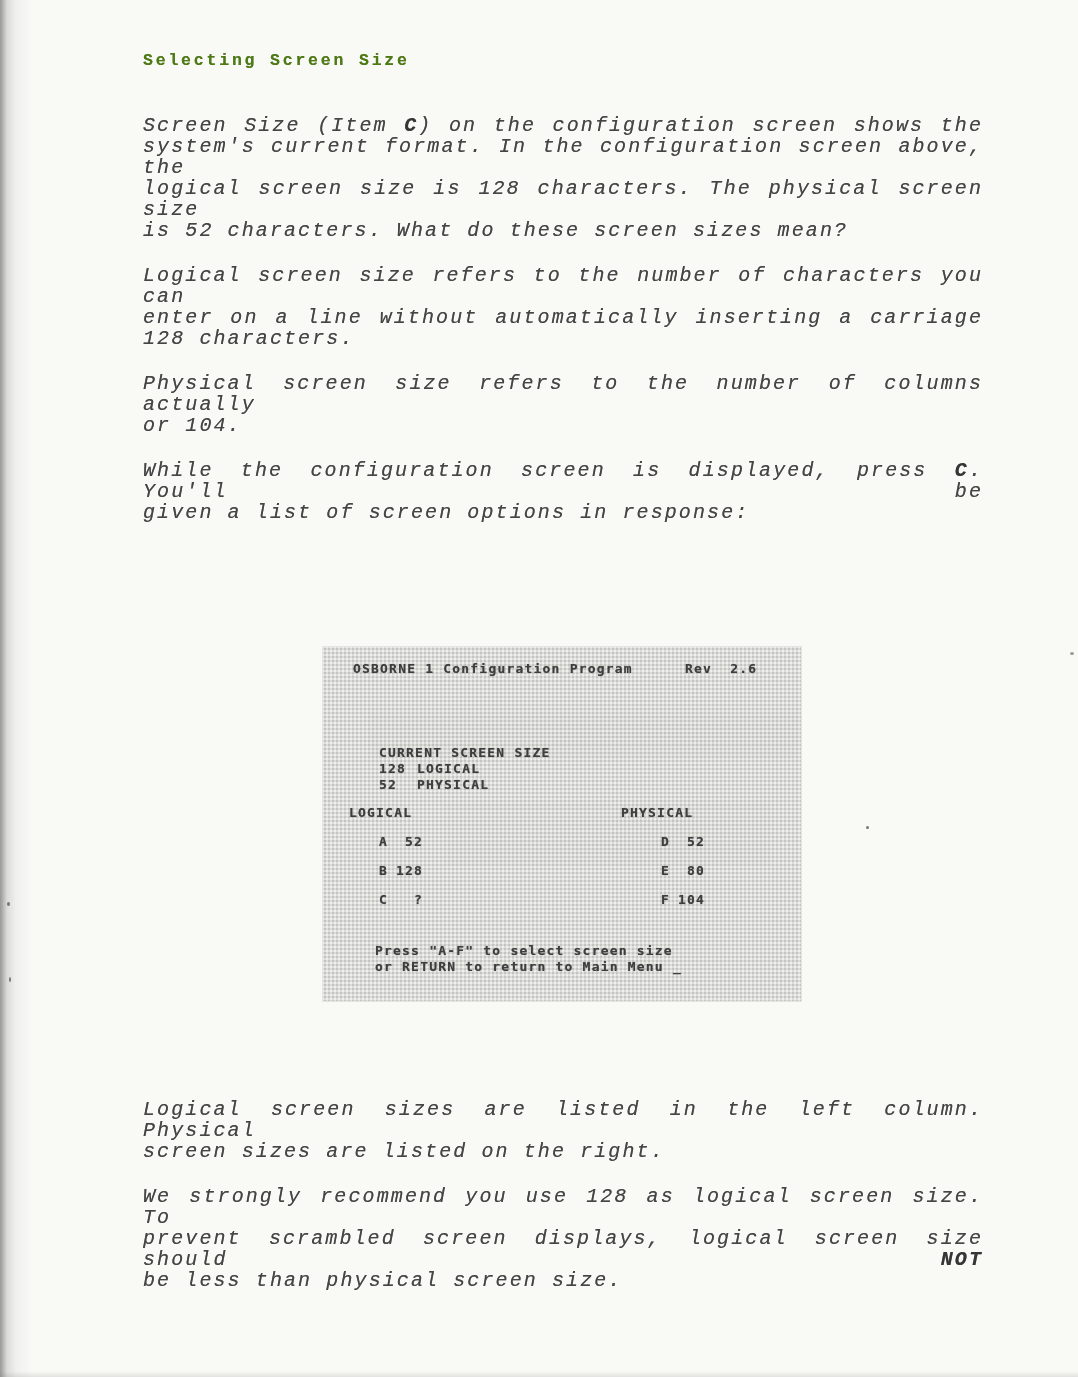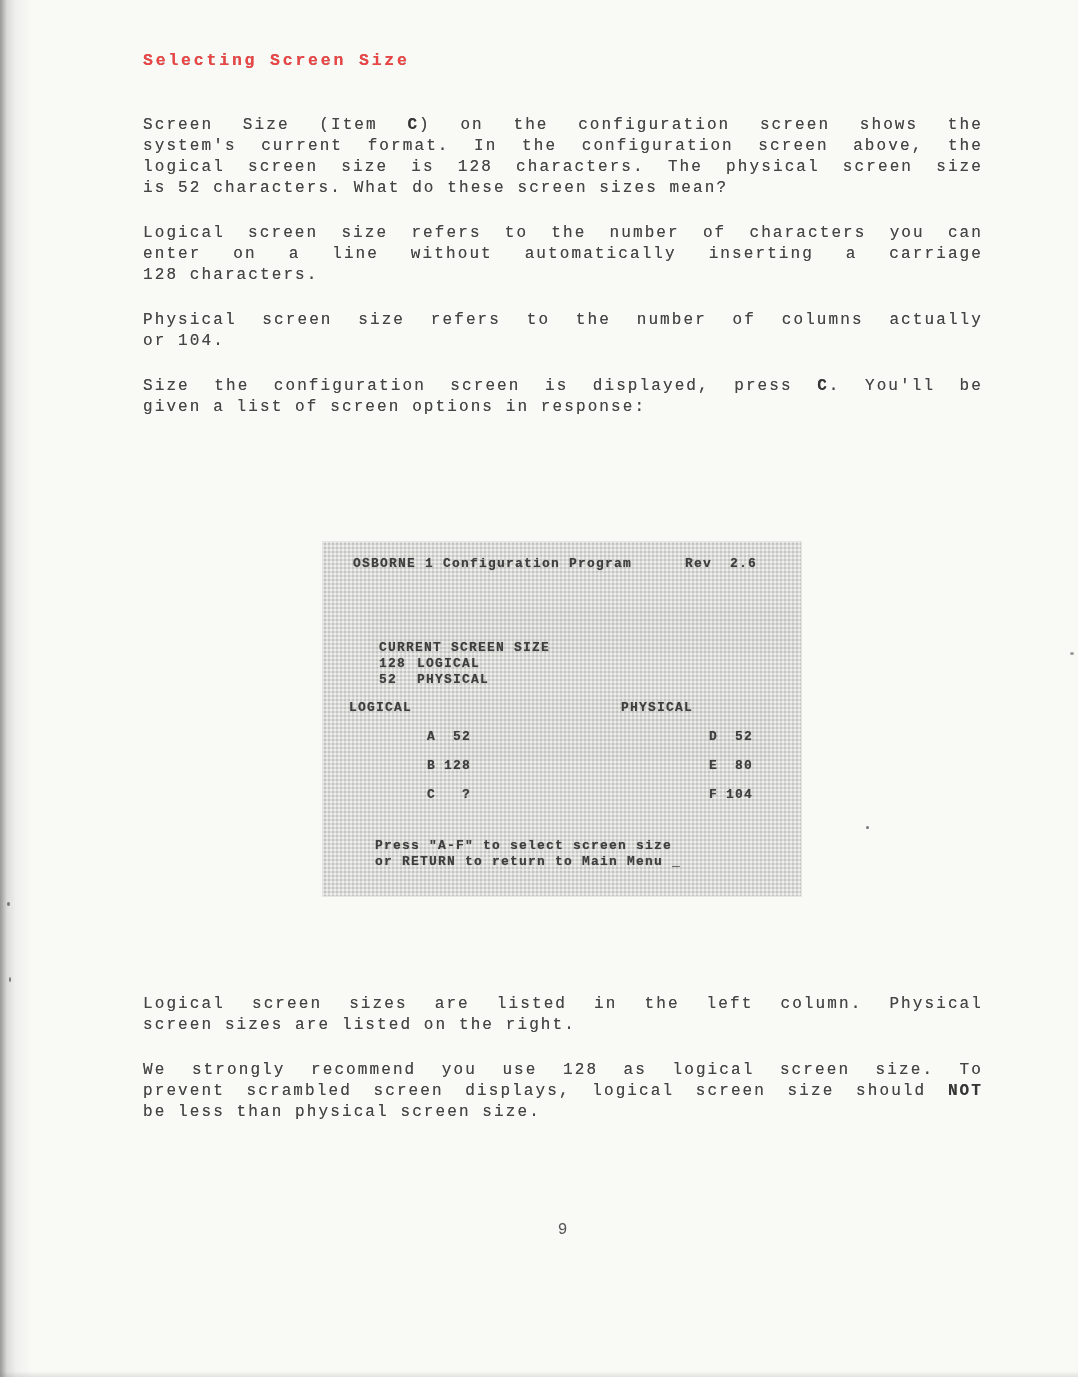--- a/index.html
+++ b/index.html
@@ -19,29 +19,30 @@
   }
   .speck{position:absolute;background:#777;border-radius:50%;}
 
   .content{
     position:absolute;left:143px;top:50px;width:840px;
     color:#454545;
   }
   h1.heading{
     margin:0 0 44px 0;
     font-size:16.5px;font-weight:bold;letter-spacing:2.8px;
-    color:#ef4444;line-height:21px;
+    color:#4d7c0f;line-height:21px;
     text-shadow:0 0 0.5px rgba(60,60,60,0.6);
   }
   .para{margin:0 0 24px 0;}
   .tline{
-    font-size:16px;letter-spacing:2.1px;line-height:21px;
+    font-size:20px;letter-spacing:2.1px;line-height:21px;
     text-align:justify;text-align-last:justify;
     white-space:normal;
     text-shadow:0 0 0.4px rgba(70,70,70,0.65);
+    font-style:italic;
   }
   .tline.last{text-align-last:left;}
   .b{font-weight:bold;color:#363636;}
   .u{text-decoration:underline;text-underline-offset:4px;text-decoration-thickness:1.5px;}
 
   .paras-group{display:flow-root;}
 
   
   .crt{
     position:relative;
@@ -51,37 +52,37 @@
     background-image:
       radial-gradient(rgba(158,158,155,0.38) 1px, rgba(0,0,0,0) 1.3px),
       radial-gradient(rgba(255,255,255,0.55) 1px, rgba(0,0,0,0) 1.3px);
     background-size:4px 4px,4px 4px;
     background-position:0 0,2px 2px;
     box-shadow:0 0 0 1px rgba(190,190,188,0.35);
     font-family:"DejaVu Sans Mono", monospace;
     font-weight:bold;font-size:13px;letter-spacing:1.2px;
     color:#3e3e3e;
   }
-  .crt-abs{position:absolute;white-space:pre;text-shadow:0 0 1px rgba(55,55,55,0.55);font-family:Liberation Mono, monospace;}
+  .crt-abs{position:absolute;white-space:pre;text-shadow:0 0 1px rgba(55,55,55,0.55);}
   .smudge{
     position:absolute;filter:blur(2px);opacity:0.55;pointer-events:none;
     background:repeating-linear-gradient(0deg, rgba(125,125,122,0.14) 0 3px, rgba(0,0,0,0) 3px 9px);
   }
   .smudge.s1{left:46px;top:62px;width:430px;height:46px;}
   .smudge.s2{left:120px;top:158px;width:330px;height:58px;opacity:0.35;}
 
   .crt-title{left:30px;top:14px;}
   .crt-rev{left:362px;top:14px;}
   .cur-h {left:56px;top:98px;}
   .cur-r1{left:56px;top:114px;}
   .cur-r2{left:56px;top:130px;}
   .cur-val{display:inline-block;width:38px;text-align:left;}
   .col-l{left:26px;top:158px;}
   .col-r{left:298px;top:158px;}
-  .opt{white-space:pre;padding-left:48px;}
+  .opt{white-space:pre;}
   .opt .val{display:inline-block;width:30px;text-align:right;margin-left:5px;}
   .o-l{left:56px;}
   .o-r{left:322px;margin-left:16px;}
   .row1{top:187px;} .row2{top:216px;} .row3{top:245px;}
   .prompt1{left:52px;top:296px;}
   .prompt2{left:52px;top:312px;}
 
   .pageno{
     margin-top:74px;text-align:center;
     font-size:16px;letter-spacing:1px;color:#555;
@@ -111,21 +112,21 @@
       <div class="para">
         <div class="tline"><span>Logical screen size refers to the number of characters you can</span></div>
         <div class="tline"><span>enter on a line without automatically inserting a carriage</span></div>
         <div class="tline last"><span>128 characters.</span></div>
       </div>
       <div class="para">
         <div class="tline"><span>Physical screen size refers to the number of columns actually</span></div>
         <div class="tline last"><span>or 104.</span></div>
       </div>
       <div class="para">
-        <div class="tline"><span>Size the configuration screen is displayed, press </span><span class="b">C</span><span>. You'll be</span></div>
+        <div class="tline"><span>While the configuration screen is displayed, press </span><span class="b">C</span><span>. You'll be</span></div>
         <div class="tline last"><span>given a list of screen options in response:</span></div>
       </div>
     </div>
 
   <div class="crt">
     <div class="smudge s1"></div>
     <div class="smudge s2"></div>
 
     <span class="crt-abs crt-title">OSBORNE 1 Configuration Program</span>
     <span class="crt-abs crt-rev">Rev  2.6</span>

